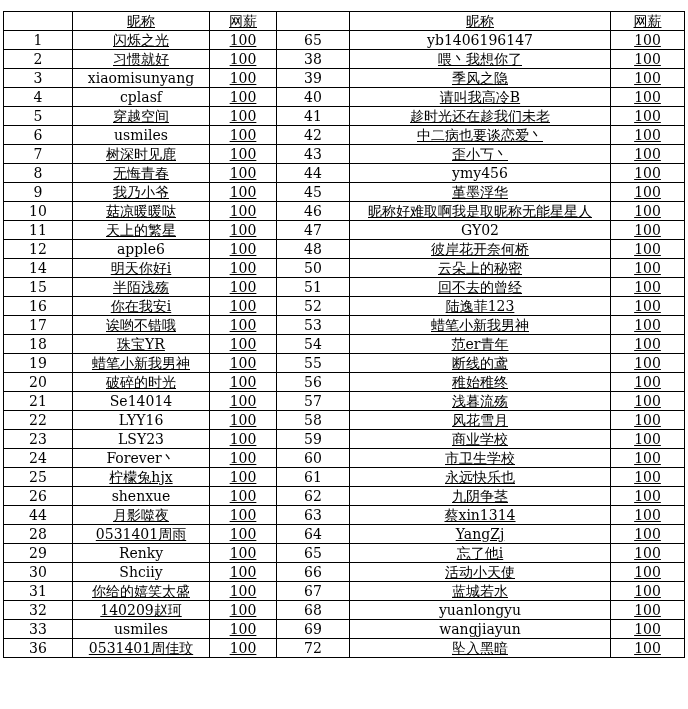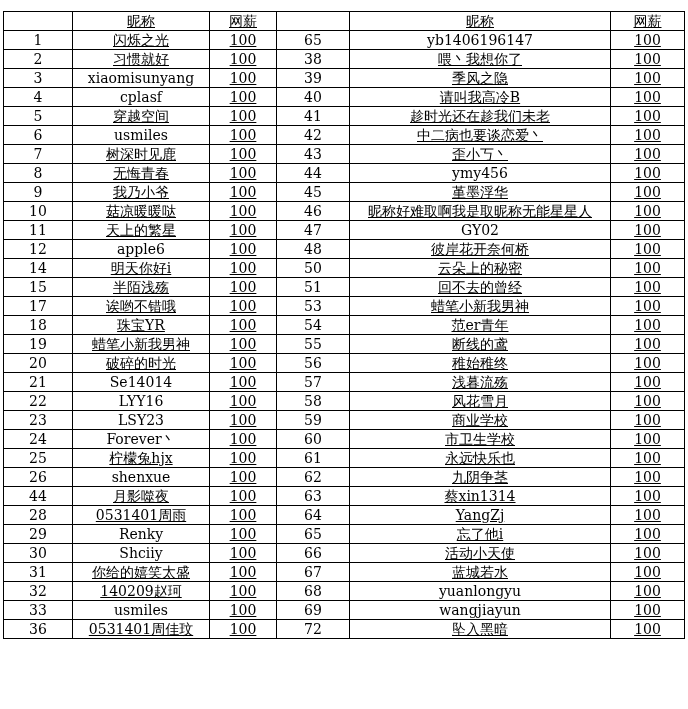--- a/index.html
+++ b/index.html
@@ -152,20 +152,28 @@
         </tr>
         <tr>
           <td>15</td>
           <td class="name u">半陌浅殇</td>
           <td class="u">100</td>
           <td>51</td>
           <td class="name u">回不去的曾经</td>
           <td class="u">100</td>
         </tr>
         <tr>
+          <td>16</td>
+          <td class="name u">你在我安i</td>
+          <td class="u">100</td>
+          <td>52</td>
+          <td class="name u">陆逸菲123</td>
+          <td class="u">100</td>
+        </tr>
+        <tr>
           <td>17</td>
           <td class="name u">诶哟不错哦</td>
           <td class="u">100</td>
           <td>53</td>
           <td class="name u">蜡笔小新我男神</td>
           <td class="u">100</td>
         </tr>
         <tr>
           <td>18</td>
           <td class="name u">珠宝YR</td>

